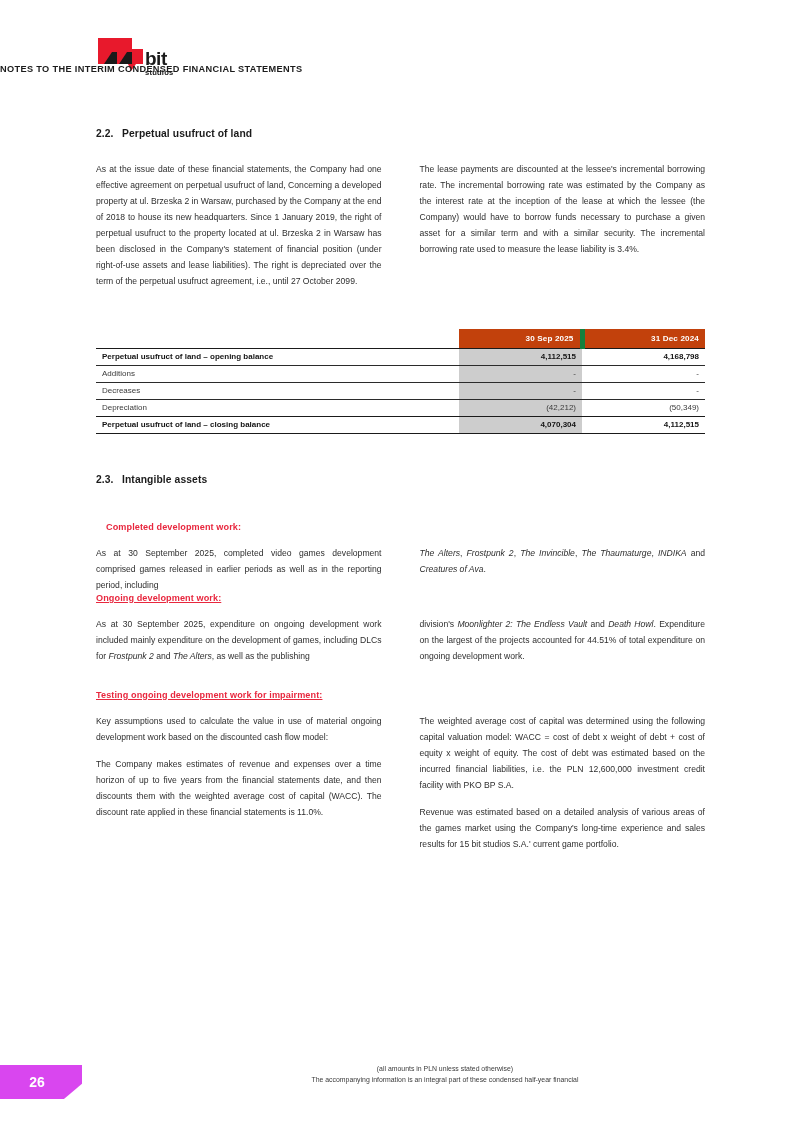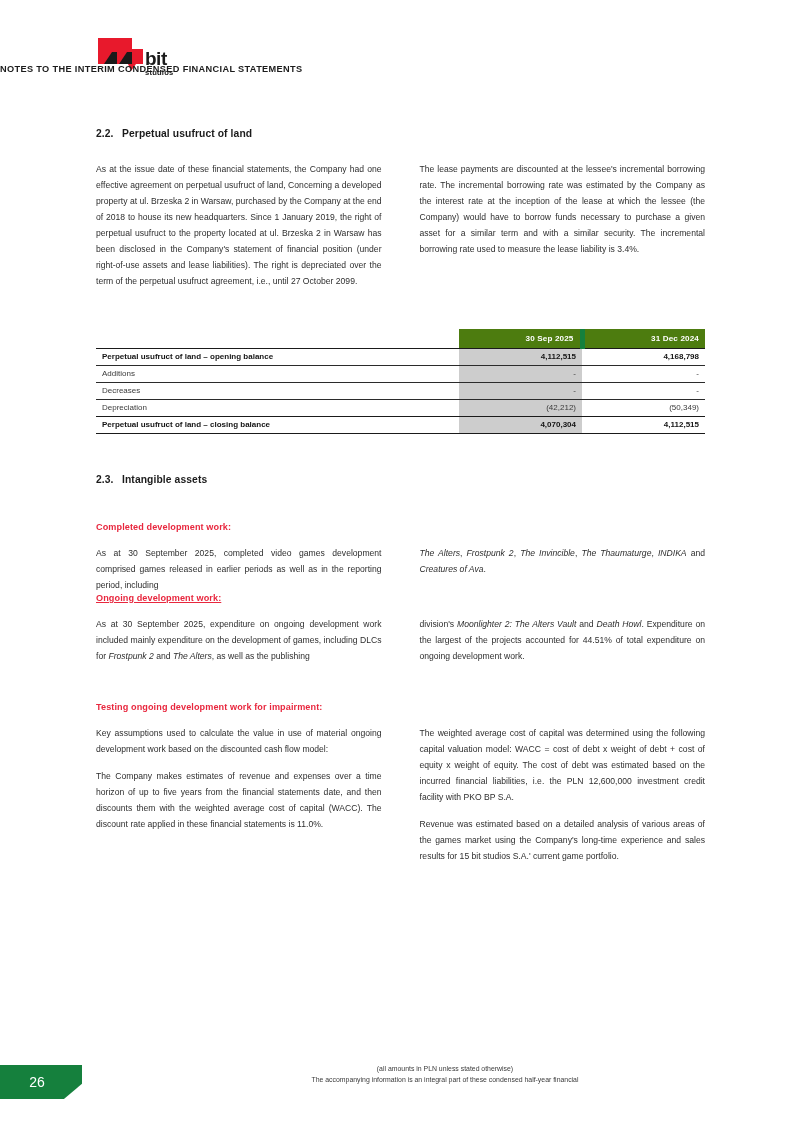--- a/index.html
+++ b/index.html
@@ -91,21 +91,21 @@
   table.fin col.c-val   { width: 123px; }
 
   table.fin th, table.fin td {
     padding: 0 6px;
     height: 17px;
     font-size: 8.0px;
     vertical-align: middle;
   }
 
   table.fin thead th {
-    background: #4d7c0f;
+    background: #c2410c;
     color: #ffffff;
     font-weight: bold;
     text-align: right;
     font-size: 8.1px;
     height: 19px;
     letter-spacing: 0.15px;
   }
   table.fin thead th.blank {
     background: #ffffff;
     border: none;
@@ -135,24 +135,24 @@
   .footer {
     position: absolute;
     left: 0; right: 0;
     top: 1062px;
     height: 60px;
   }
   .page-badge {
     position: absolute;
     left: 0; top: 3px;
     width: 82px; height: 34px;
-    background: #15803d;
+    background: #d946ef;
     color: #ffffff;
     font-size: 14px;
-    font-weight: normal;
+    font-weight: bold;
     display: flex;
     align-items: center;
     justify-content: center;
     padding-right: 8px;
     clip-path: polygon(0 0, 100% 0, 100% 55%, 78% 100%, 0 100%);
   }
   .footer-text {
     position: absolute;
     left: 150px; right: 60px; top: 0;
     text-align: center;
@@ -255,41 +255,41 @@
           </tr>
         </tbody>
     </table>
   </div>
 
   <div class="section-heading" style="margin-top:40px;">
     <span class="num">2.3.</span><span>Intangible assets</span>
   </div>
 
 
-  <div class="red-heading" style="margin-top:37px;">Completed development work:</div>
+  <div class="red-heading" style="margin-top:37px;margin-left:10px;">Completed development work:</div>
   <div class="two-col">
     <div class="col">
       <p class="body-text">As at 30 September 2025, completed video games development comprised games released in earlier periods as well as in the reporting period, including</p>
     </div>
     <div class="col">
       <p class="body-text"><i>The Alters</i>, <i>Frostpunk 2</i>, <i>The Invincible</i>, <i>The Thaumaturge</i>, <i>INDIKA</i> and <i>Creatures of Ava</i>.</p>
     </div>
   </div>
 
   <div class="red-heading" style="text-decoration:underline;">Ongoing development work:</div>
   <div class="two-col">
     <div class="col">
       <p class="body-text">As at 30 September 2025, expenditure on ongoing development work included mainly expenditure on the development of games, including DLCs for <i>Frostpunk 2</i> and <i>The Alters</i>, as well as the publishing</p>
     </div>
     <div class="col">
-      <p class="body-text">division's <i>Moonlighter 2: The Alters Vault</i> and <i>Death Howl</i>. Expenditure on the largest of the projects accounted for 44.51% of total expenditure on ongoing development work.</p>
-    </div>
-  </div>
-
-  <div class="red-heading" style="margin-top:38px;">Testing ongoing development work for impairment:</div>
+      <p class="body-text">division's <i>Moonlighter 2: The Endless Vault</i> and <i>Death Howl</i>. Expenditure on the largest of the projects accounted for 44.51% of total expenditure on ongoing development work.</p>
+    </div>
+  </div>
+
+  <div class="red-heading" style="margin-top:26px;text-decoration:underline;">Testing ongoing development work for impairment:</div>
   <div class="two-col">
     <div class="col">
       <p class="body-text">Key assumptions used to calculate the value in use of material ongoing development work based on the discounted cash flow model:</p>
       <p class="body-text">The Company makes estimates of revenue and expenses over a time horizon of up to five years from the financial statements date, and then discounts them with the weighted average cost of capital (WACC). The discount rate applied in these financial statements is 11.0%.</p>
     </div>
     <div class="col">
       <p class="body-text">The weighted average cost of capital was determined using the following capital valuation model: WACC = cost of debt x weight of debt + cost of equity x weight of equity. The cost of debt was estimated based on the incurred financial liabilities, i.e. the PLN 12,600,000 investment credit facility with PKO BP S.A.</p>
       <p class="body-text">Revenue was estimated based on a detailed analysis of various areas of the games market using the Company's long-time experience and sales results for 15 bit studios S.A.' current game portfolio.</p>
     </div>
   </div>

